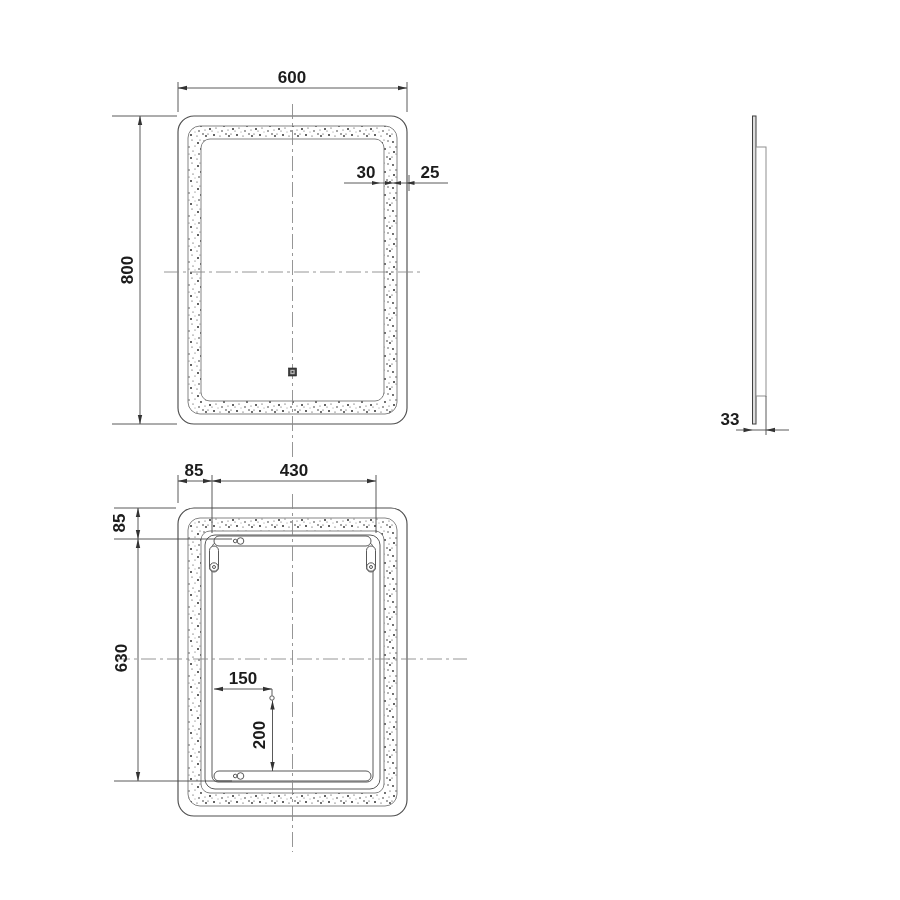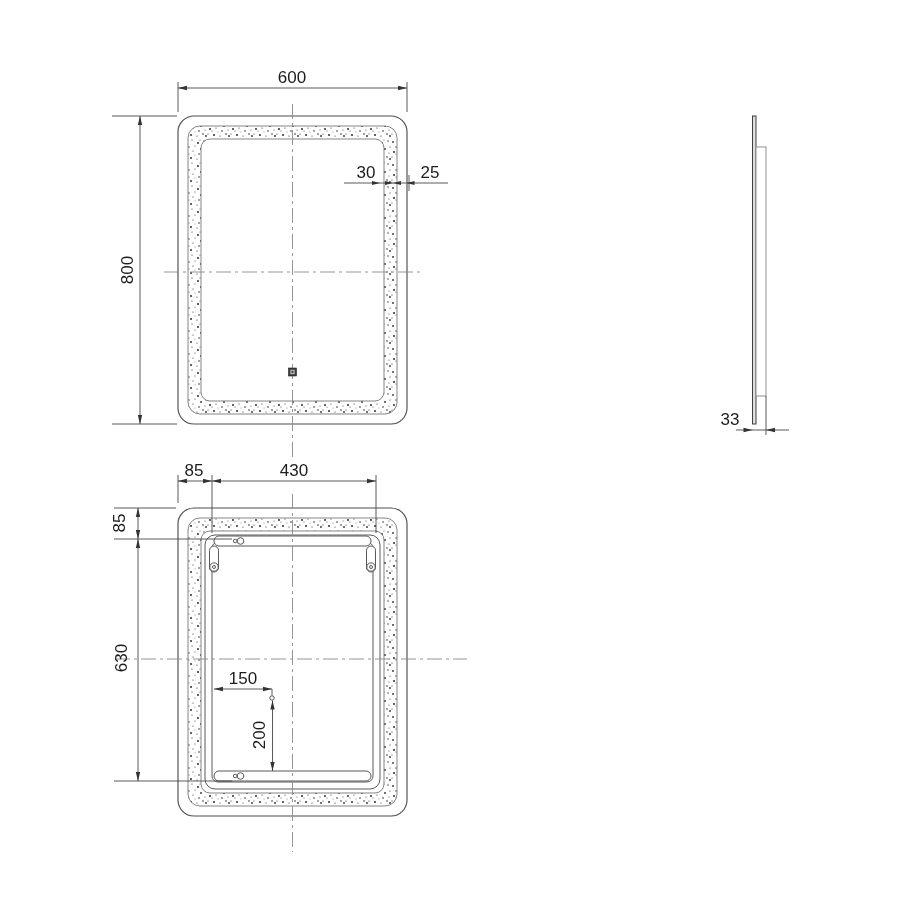--- a/index.html
+++ b/index.html
@@ -1,16 +1,16 @@
 <!DOCTYPE html>
 <html><head>
 <meta charset="utf-8">
 <style>
   html,body{margin:0;padding:0;background:#ffffff;}
-  #canvas{width:900px;height:900px;position:relative;background:#ffffff;overflow:hidden;}
+  #canvas{width:900px;height:900px;position:relative;background:#ffffff;overflow:hidden;font-weight:bold;}
   svg{display:block;}
   .edge{fill:none;stroke:#4f4f4f;stroke-width:1.15;}
   .thin{fill:none;stroke:#6f6f6f;stroke-width:0.85;}
   .boxline{fill:none;stroke:#5a5a5a;stroke-width:1;}
   .hw{fill:#ffffff;stroke:#4f4f4f;stroke-width:0.95;}
   .dim{stroke:#474747;stroke-width:0.9;fill:none;}
   .arrow{fill:#333333;stroke:none;}
   .cl{stroke:#8a8a8a;stroke-width:0.9;fill:none;stroke-dasharray:15 4 3 4;}
   .dimtext{font-family:"Liberation Sans",sans-serif;font-size:17px;fill:#1c1c1c;}
 </style>

